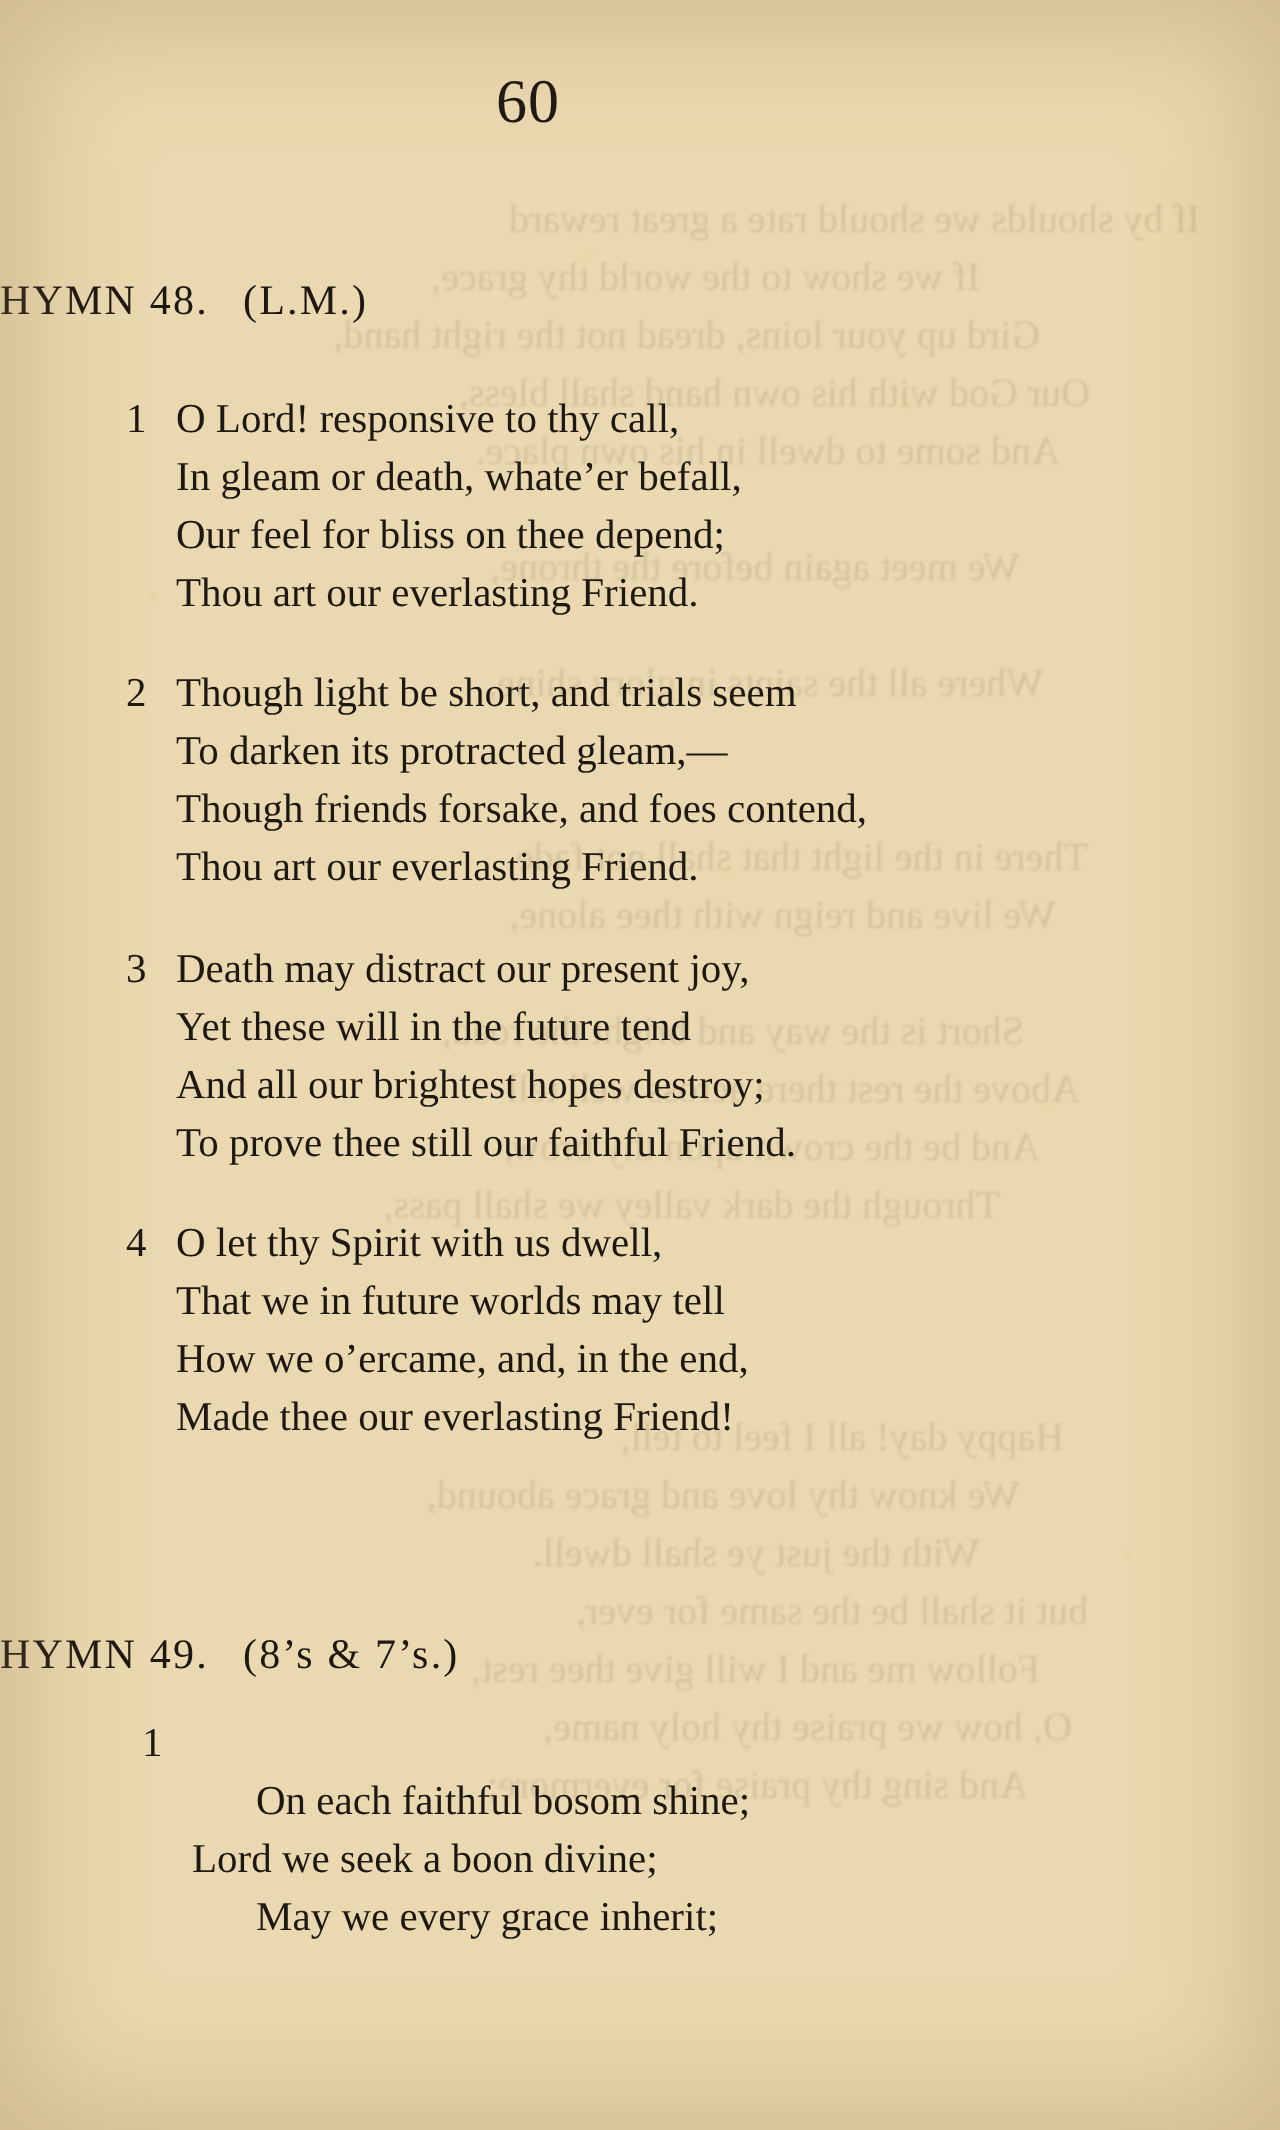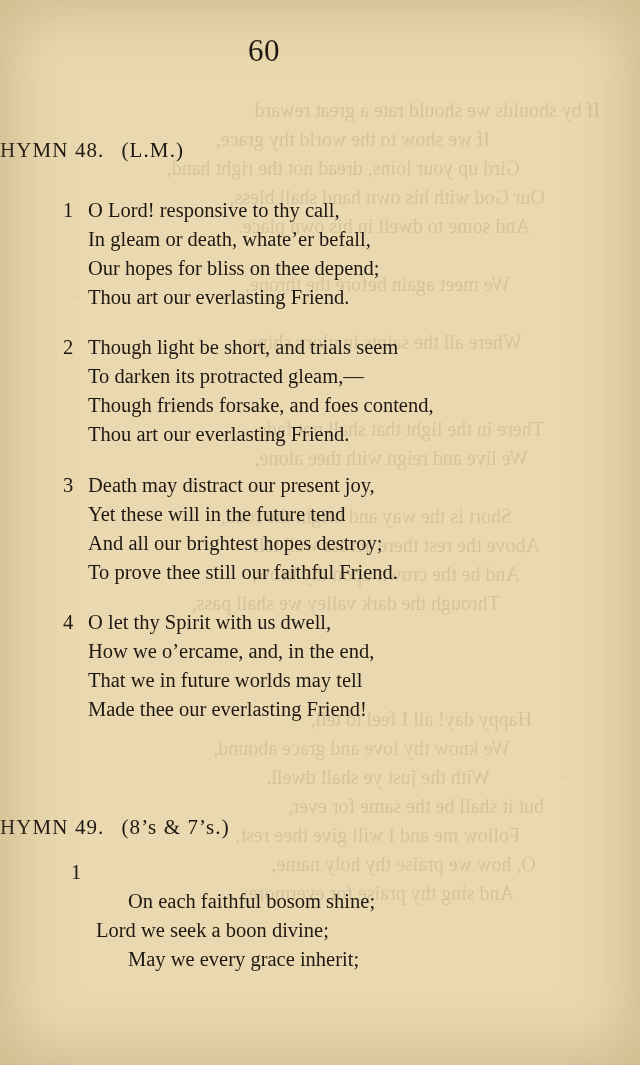--- a/index.html
+++ b/index.html
@@ -162,42 +162,42 @@
 
     <div class="folio">60</div>
 
     <div class="hymn-head" style="top:138px;">
       <span>HYMN 48.</span><span class="meter">(L.M.)</span>
     </div>
 
     <div class="stanza" style="left:88px; top:196px;">
       <div class="vline"><span class="vnum">1</span><span>O Lord! responsive to thy call,</span></div>
       <div class="vline"><span>In gleam or death, whate’er befall,</span></div>
-      <div class="vline"><span>Our hopes for bliss on thee depend;</span></div>
+      <div class="vline"><span>Our feel for bliss on thee depend;</span></div>
       <div class="vline"><span>Thou art our everlasting Friend.</span></div>
     </div>
 
     <div class="stanza" style="left:88px; top:333px;">
       <div class="vline"><span class="vnum">2</span><span>Though light be short, and trials seem</span></div>
       <div class="vline"><span>To darken its protracted gleam,—</span></div>
       <div class="vline"><span>Though friends forsake, and foes contend,</span></div>
       <div class="vline"><span>Thou art our everlasting Friend.</span></div>
     </div>
 
     <div class="stanza" style="left:88px; top:471px;">
       <div class="vline"><span class="vnum">3</span><span>Death may distract our present joy,</span></div>
       <div class="vline"><span>Yet these will in the future tend</span></div>
       <div class="vline"><span>And all our brightest hopes destroy;</span></div>
       <div class="vline"><span>To prove thee still our faithful Friend.</span></div>
     </div>
 
     <div class="stanza" style="left:88px; top:608px;">
       <div class="vline"><span class="vnum">4</span><span>O let thy  Spirit with us dwell,</span></div>
+      <div class="vline"><span>That we in future worlds may tell</span></div>
       <div class="vline"><span>How we o’ercame, and, in the end,</span></div>
-      <div class="vline"><span>That we in future worlds may tell</span></div>
       <div class="vline"><span>Made thee our everlasting Friend!</span></div>
     </div>
 
     <div class="hymn-head" style="top:793px;margin-top:22px;">
       <span>HYMN 49.</span><span class="meter">(8’s &amp; 7’s.)</span>
     </div>
 
     <div class="stanza alt" style="left:96px; top:858px;">
       <div class="vline"><span class="vnum">1</span></div>
       <div class="vline"><span>On each faithful bosom shine;</span></div>

